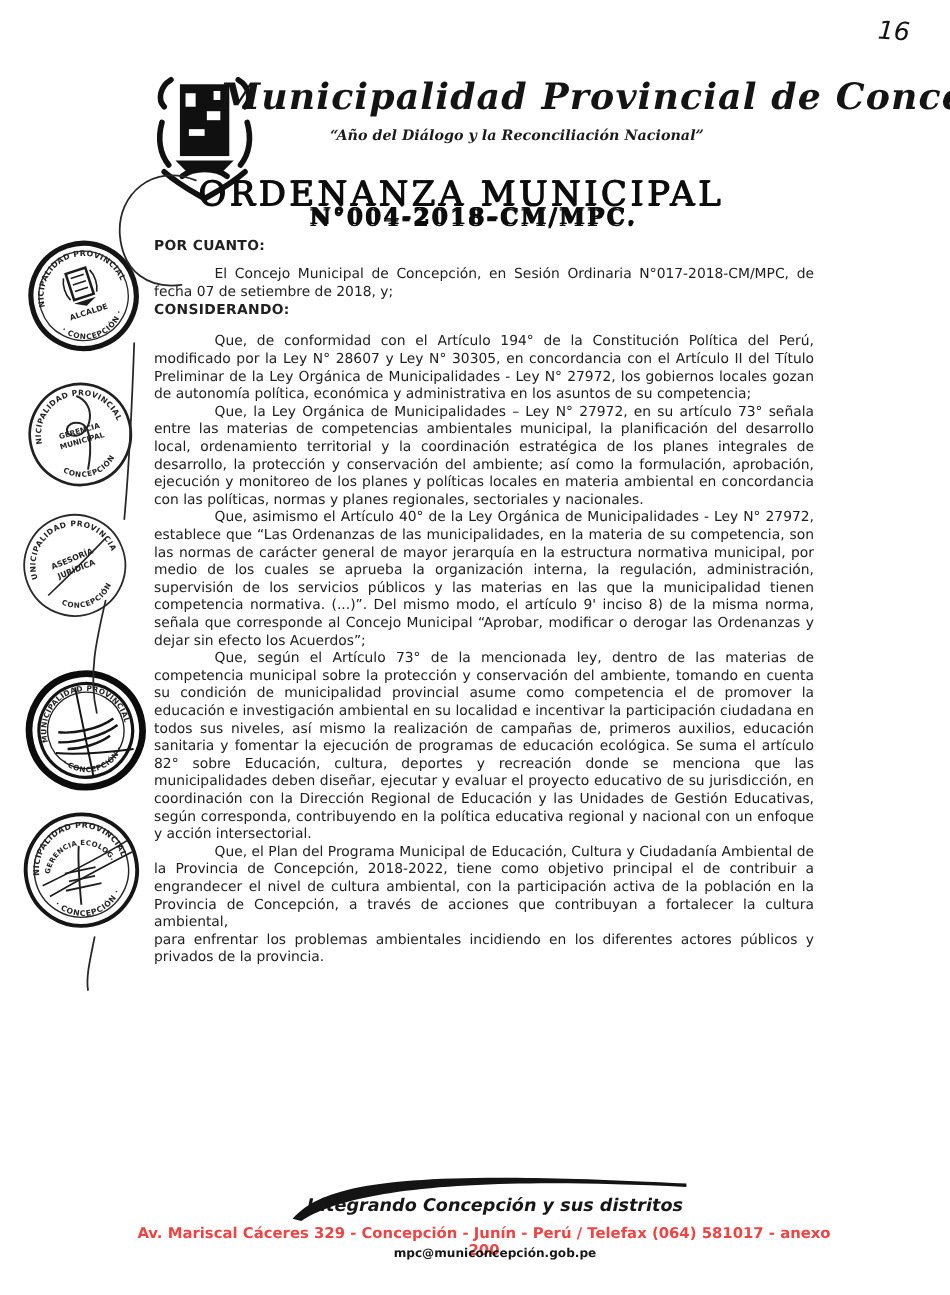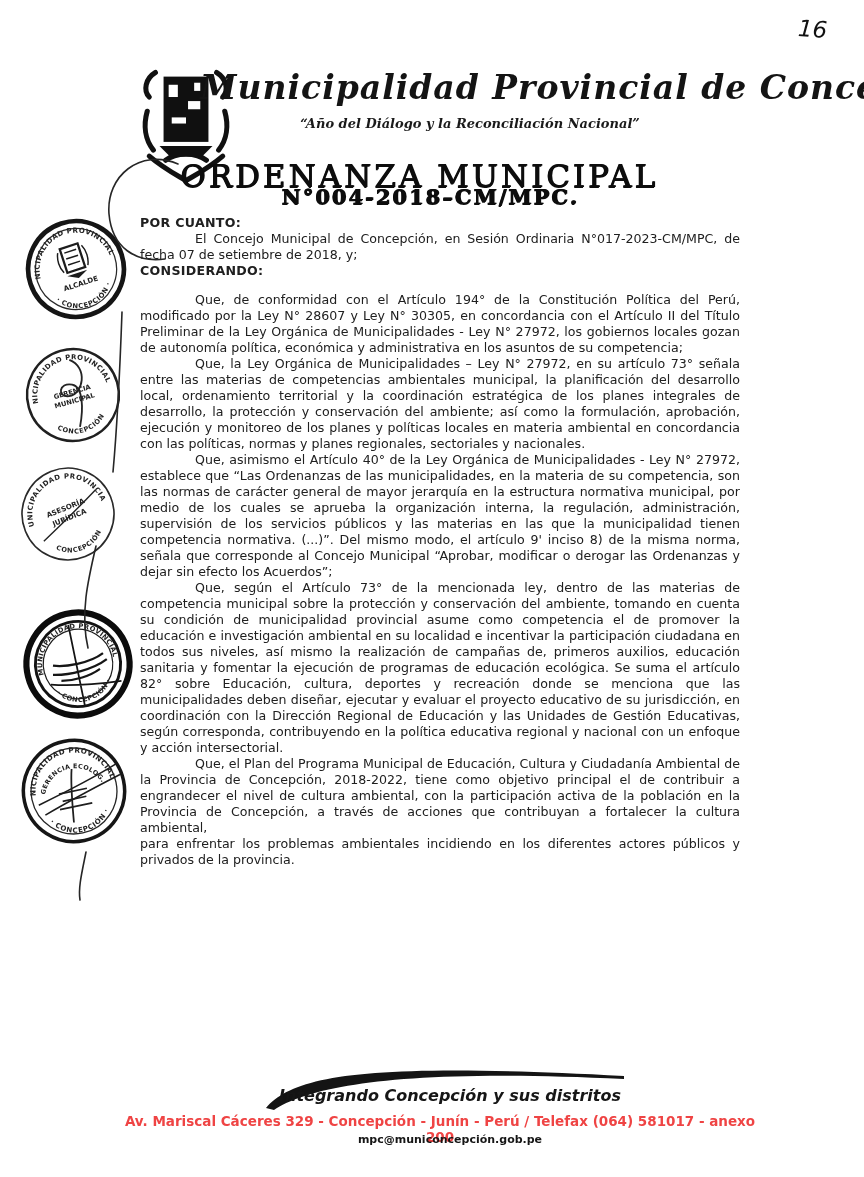--- a/index.html
+++ b/index.html
@@ -39,21 +39,21 @@
     text-shadow:1px 0 #0d0d0d, 0 1px #0d0d0d;
   }
   
   .text-col{
     position:absolute;left:140px;top:215px;width:600px;
     font-size:12.6px;line-height:16px;color:#202020;
   }
   .text-col p{margin:0;text-align:justify;}
   .dateline{text-align:right;margin-bottom:19px;}
   .addressee{font-weight:bold;margin-bottom:24px;letter-spacing:.2px;}
-  .law-label{font-weight:bold;letter-spacing:.3px;}
+  .law-label{font-weight:bold;margin-bottom:10px;letter-spacing:.3px;}
   .indent{text-indent:55px;}
   .mb-c{margin-bottom:18px;}
   .mb-d{margin-bottom:13px;}
   .mb-e{margin-bottom:8px;}
   .mb-f{margin-bottom:10px;}
   
   .stamp{position:absolute;pointer-events:none;}
   .stamp text{font-family:"DejaVu Sans",sans-serif;fill:#232323;}
   .s1{left:24px;top:217px;width:104px;height:104px;transform:rotate(-18deg);}
   .s2{left:22px;top:344px;width:102px;height:102px;transform:rotate(-16deg);}
@@ -103,21 +103,21 @@
     <path d="M24,86 L76,86 L66,96 L34,96 Z" fill="#101010"></path>
   </svg>
 
   <div class="org-name">Municipalidad Provincial de Concepción</div>
   <div class="motto">“Año del Diálogo y la Reconciliación Nacional”</div>
   <div class="doc-type">ORDENANZA MUNICIPAL</div>
   <div class="doc-number">N°004-2018–CM/MPC.</div>
 
   <main class="text-col">
     <div class="law-label">POR CUANTO:</div>
-    <p class="indent mb-c">El Concejo Municipal de Concepción, en Sesión Ordinaria N°017-2023-CM/MPC, de fecha 07 de setiembre de 2018, y;</p>
+    <p class="indent mb-c">El Concejo Municipal de Concepción, en Sesión Ordinaria N°017-2018-CM/MPC, de fecha 07 de setiembre de 2018, y;</p>
     <div class="law-label mb-d">CONSIDERANDO:</div>
     <p class="indent mb-c">Que, de conformidad con el Artículo 194° de la Constitución Política del Perú, modificado por la Ley N° 28607 y Ley N° 30305, en concordancia con el Artículo II del Título Preliminar de la Ley Orgánica de Municipalidades - Ley N° 27972, los gobiernos locales gozan de autonomía política, económica y administrativa en los asuntos de su competencia;</p>
     <p class="indent mb-d">Que, la Ley Orgánica de Municipalidades – Ley N° 27972, en su artículo 73° señala entre las materias de competencias ambientales municipal, la planificación del desarrollo local, ordenamiento territorial y la coordinación estratégica de los planes integrales de desarrollo, la protección y conservación del ambiente; así como la formulación, aprobación, ejecución y monitoreo de los planes y políticas locales en materia ambiental en concordancia con las políticas, normas y planes regionales, sectoriales y nacionales.</p>
     <p class="indent mb-e">Que, asimismo el Artículo 40° de la Ley Orgánica de Municipalidades - Ley N° 27972, establece que “Las Ordenanzas de las municipalidades, en la materia de su competencia, son las normas de carácter general de mayor jerarquía en la estructura normativa municipal, por medio de los cuales se aprueba la organización interna, la regulación, administración, supervisión de los servicios públicos y las materias en las que la municipalidad tienen competencia normativa. (...)”. Del mismo modo, el artículo 9' inciso 8) de la misma norma, señala que corresponde al Concejo Municipal “Aprobar, modificar o derogar las Ordenanzas y dejar sin efecto los Acuerdos”;</p>
     <p class="indent mb-f">Que, según el Artículo 73° de la mencionada ley, dentro de las materias de competencia municipal sobre la protección y conservación del ambiente, tomando en cuenta su condición de municipalidad provincial asume como competencia el de promover la educación e investigación ambiental en su localidad e incentivar la participación ciudadana en todos sus niveles, así mismo la realización de campañas de, primeros auxilios, educación sanitaria y fomentar la ejecución de programas de educación ecológica. Se suma el artículo 82° sobre Educación, cultura, deportes y recreación donde se menciona que las municipalidades deben diseñar, ejecutar y evaluar el proyecto educativo de su jurisdicción, en coordinación con la Dirección Regional de Educación y las Unidades de Gestión Educativas, según corresponda, contribuyendo en la política educativa regional y nacional con un enfoque y acción intersectorial.</p>
     <p class="indent mb-f">Que, el Plan del Programa Municipal de Educación, Cultura y Ciudadanía Ambiental de la Provincia de Concepción, 2018-2022, tiene como objetivo principal el de contribuir a engrandecer el nivel de cultura ambiental, con la participación activa de la población en la Provincia de Concepción, a través de acciones que contribuyan a fortalecer la cultura ambiental,</p>
     <p>para enfrentar los problemas ambientales incidiendo en los diferentes actores públicos y privados de la provincia.</p>
   </main>
 
   <svg class="stamp s1" viewBox="0 0 100 100">

